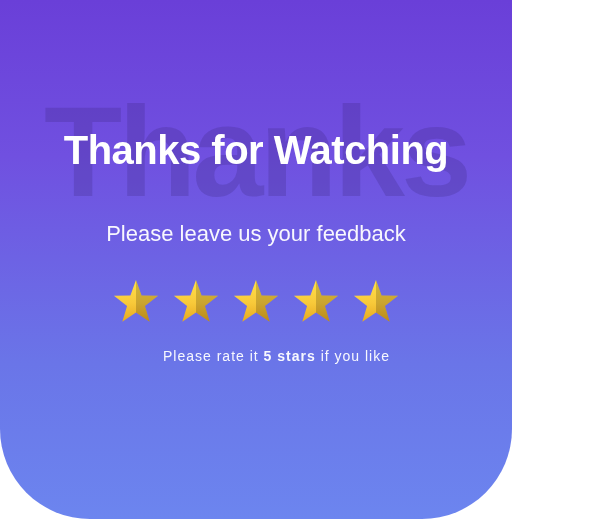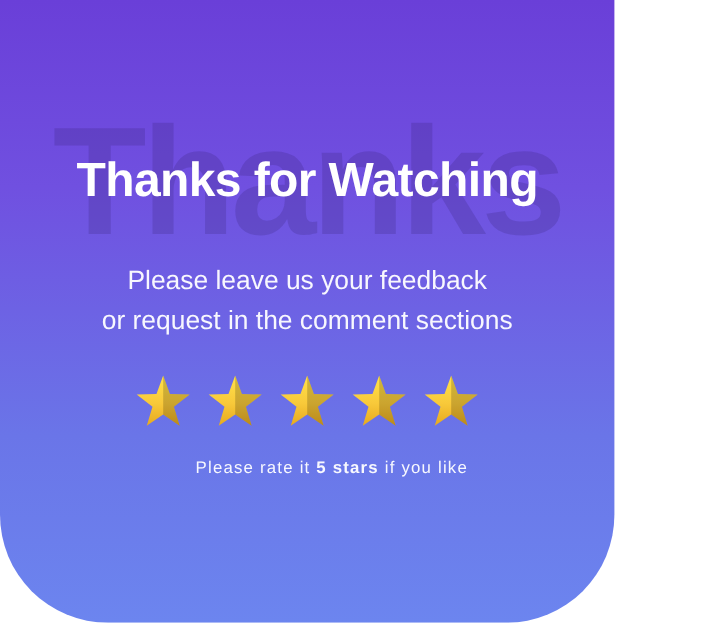--- a/index.html
+++ b/index.html
@@ -79,21 +79,20 @@
   </style>
 </head>
 <body>
 
 <div class="card">
   <div class="bg-word">Thanks</div>
   <div class="content">
     <h1 class="title">Thanks for Watching</h1>
     <p class="subtitle">
       <span>Please leave us your feedback</span><br>
-      <span>or request in the comment sections</span>
     </p>
     <div class="stars">
         <div class="star"><svg viewBox="0 0 51 48" xmlns="http://www.w3.org/2000/svg">
   <defs>
     <linearGradient id="sg" x1="0" y1="0" x2="0" y2="1">
       <stop offset="0%" stop-color="#ffe14a"></stop>
       <stop offset="55%" stop-color="#f8c93a"></stop>
       <stop offset="100%" stop-color="#e6a91f"></stop>
     </linearGradient>
   </defs>

